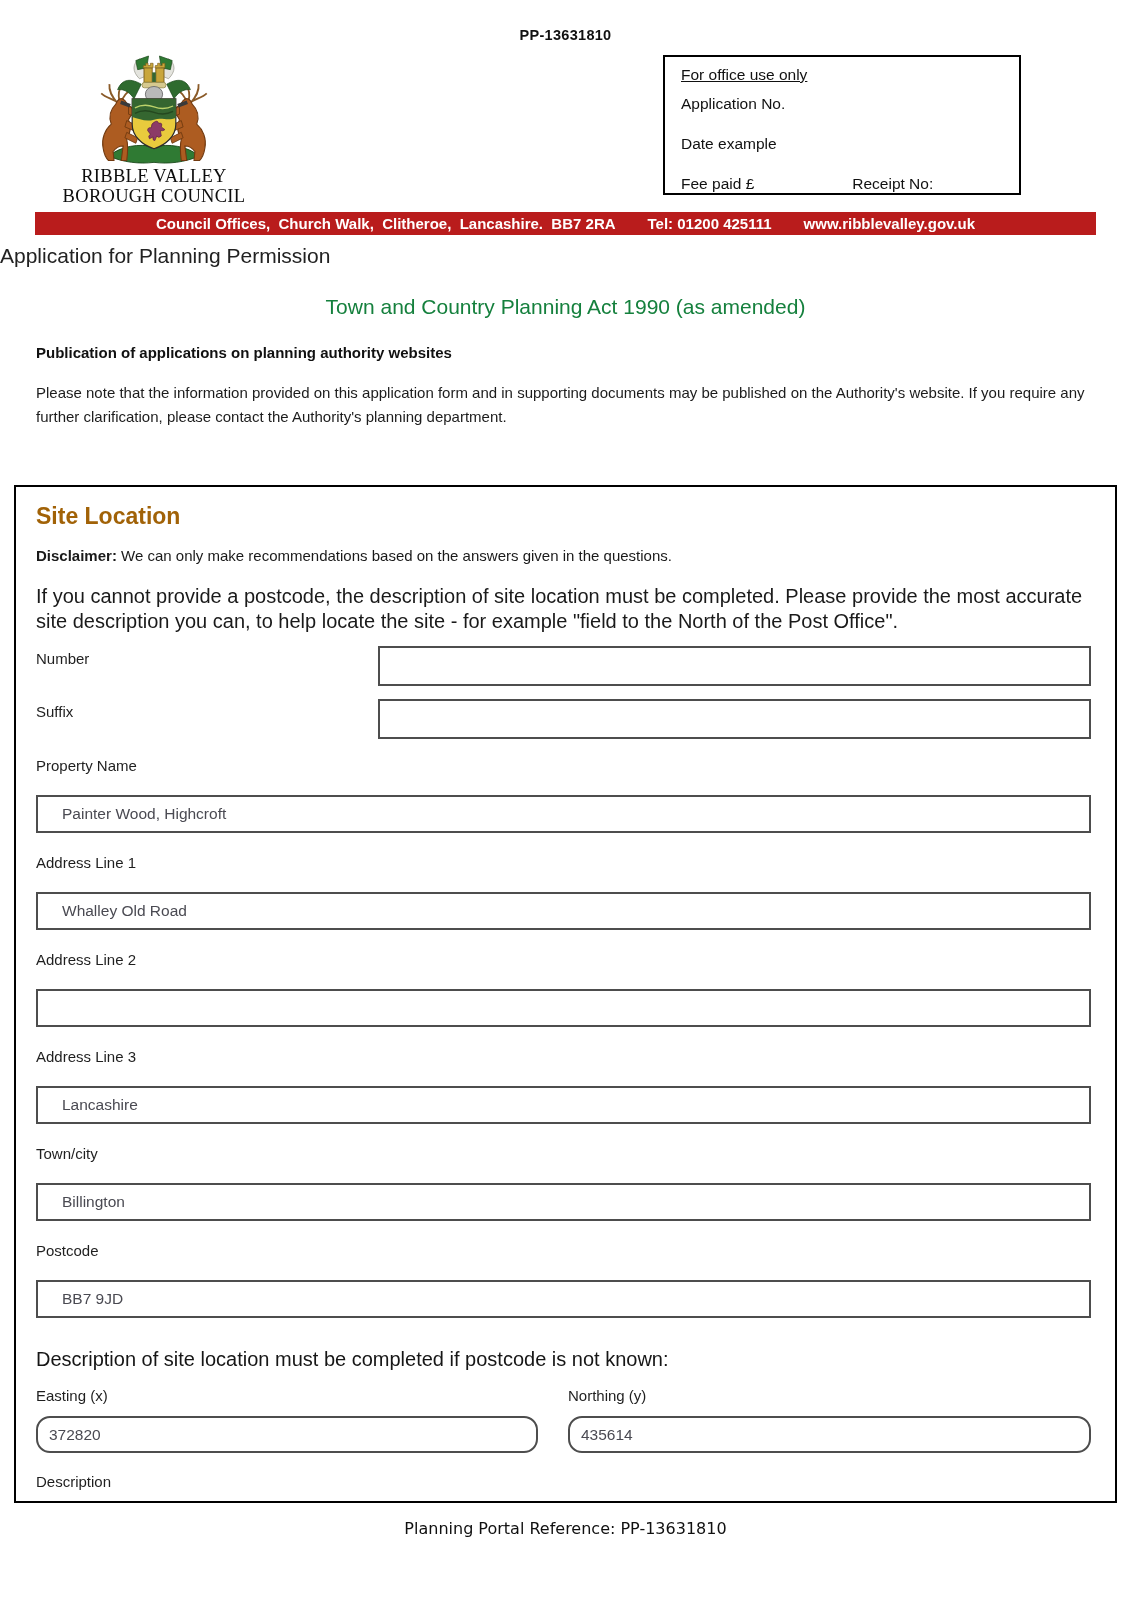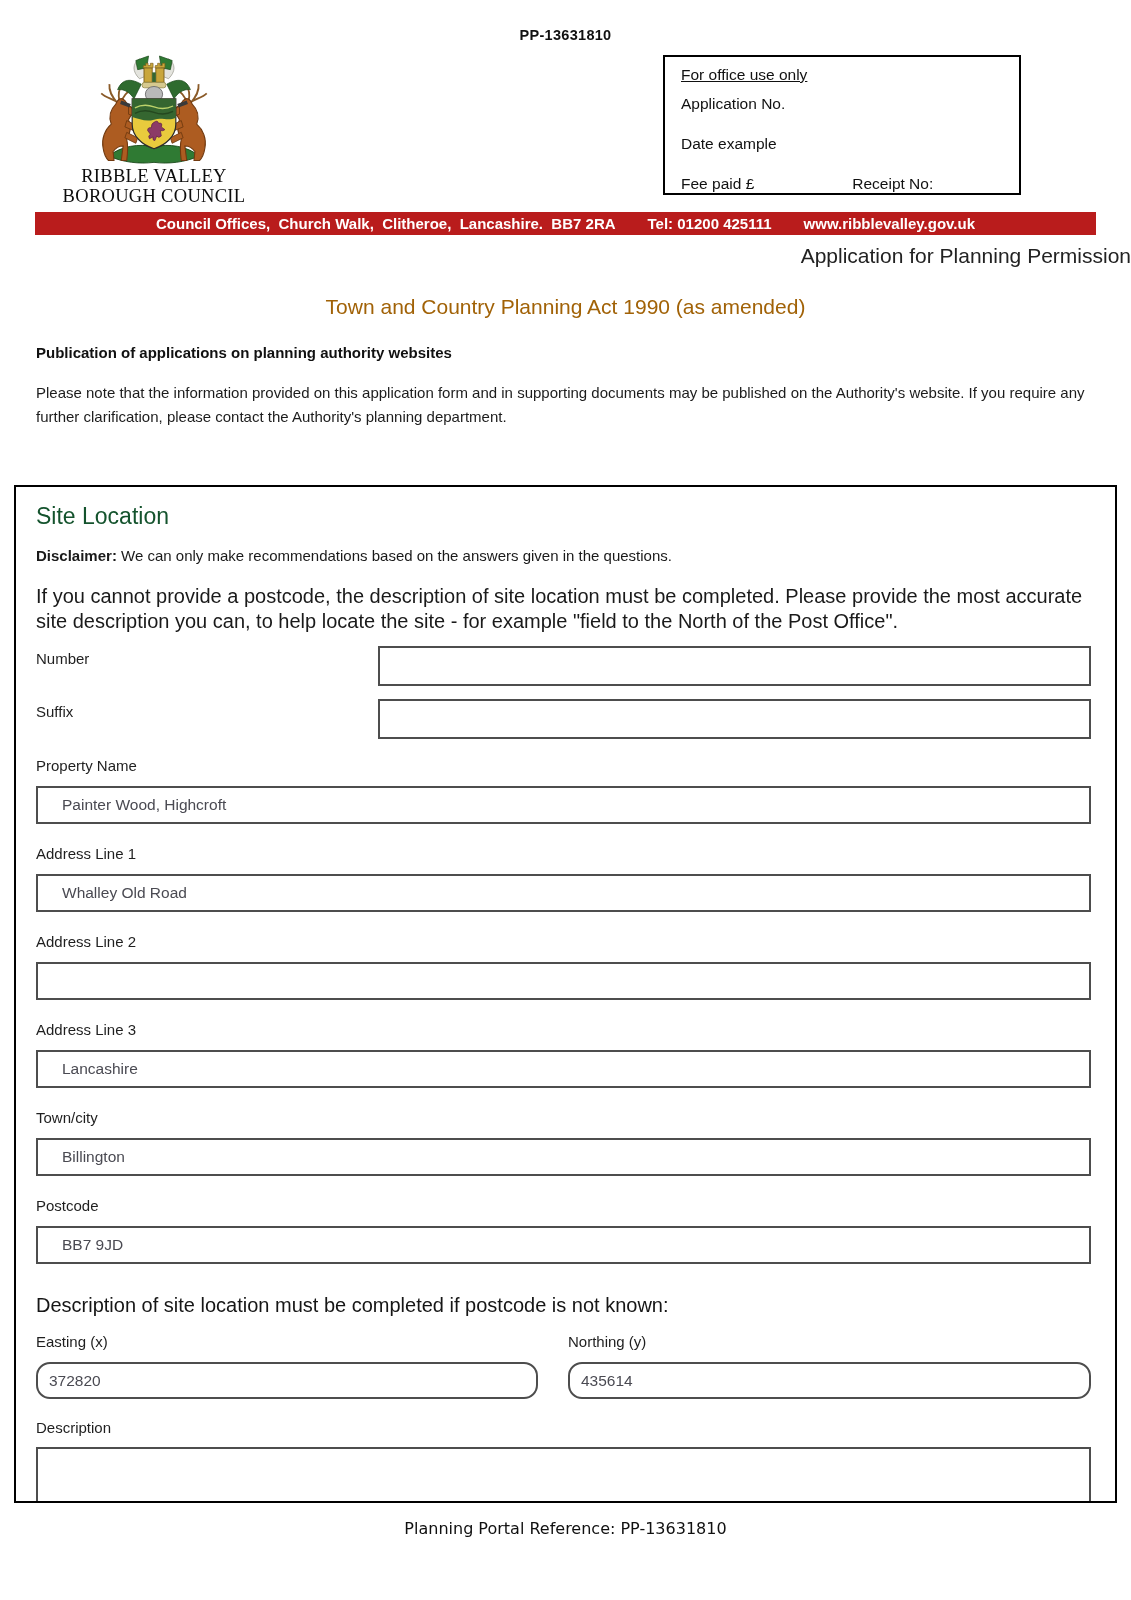--- a/index.html
+++ b/index.html
@@ -30,52 +30,52 @@
 
   
   .bar {
     margin:5px 35px 0; height:23px; background:#b91c1c; border-radius:0;
     display:flex; align-items:center; justify-content:center; gap:32px;
     color:#fff; font-weight:bold; font-size:15px;
   }
   .bar span { white-space:pre; }
 
   
-  .doc-title    { text-align:right; margin-top:9px;  font-size:21px; color:#222; font-weight:normal; }
-  .doc-subtitle { text-align:center; margin-top:27px; font-size:21px; color:#a16207; font-weight:normal; }
+  .doc-title    { text-align:left; margin-top:9px;  font-size:21px; color:#222; font-weight:normal; }
+  .doc-subtitle { text-align:center; margin-top:27px; font-size:21px; color:#15803d; font-weight:normal; }
 
   .pub-heading { margin:25px 36px 0; font-size:15px; font-weight:bold; color:#111; }
   .pub-text    { margin:20px 36px 0; font-size:15px; line-height:24px; color:#1c1c1c; max-width:1060px; }
 
   
   .main-box {
     margin:56px 14px 0; border:2px solid #000; height:1018px; overflow:hidden;
     padding:0 24px 0 20px;
   }
-  .section-heading { margin-top:16px; font-size:23px; font-weight:normal; color:#14532d; }
+  .section-heading { margin-top:16px; font-size:23px; font-weight:bold; color:#a16207; }
   .disclaimer    { margin-top:17px; font-size:15px; }
   .disclaimer b  { font-weight:bold; }
   .instructions  { margin-top:20px; font-size:20px; line-height:25px; }
 
   .lbl { font-size:15px; color:#1f1f1f; }
 
   .inline-field { display:flex; margin-top:12px; align-items:flex-start; }
   .inline-field .lbl { width:342px; padding-top:4px; }
   .inline-field .txt { flex:1; height:40px; }
 
   .txt {
     display:block; width:100%; background:#fff;
     border:2px solid #4d4d4d; border-radius:0;
     font-family:"Liberation Sans", sans-serif; font-size:15.5px; color:#4a4a52;
     padding:0 11px; outline:none;
   }
   textarea.txt { resize:none; padding-top:8px; }
 
   .stack-lbl   { margin-top:21px; }
-  .stack-input { margin-top:12px; height:38px;padding-left:24px; }
+  .stack-input { margin-top:21px; height:38px;padding-left:24px; }
 
   .desc-heading { margin-top:30px; font-size:20px; font-weight:normal; color:#161616; }
 
   .coords { display:grid; grid-template-columns:502px 1fr; column-gap:30px; margin-top:16px; }
   .coords .txt { margin-top:12px; height:37px;border-radius:14px; }
 
   .desc-lbl   { margin-top:20px; }
   .desc-input { margin-top:11px; height:95px; }
 
   

